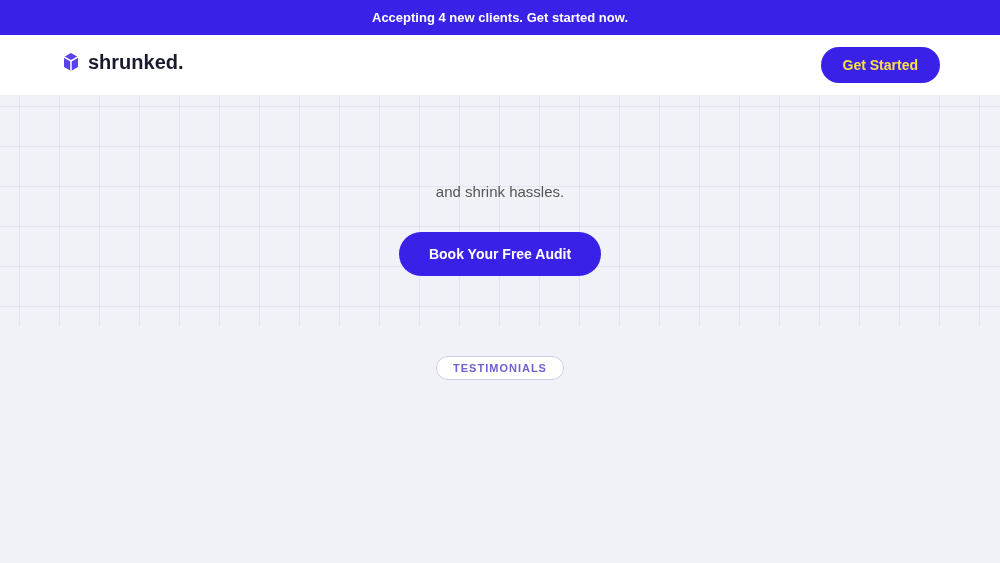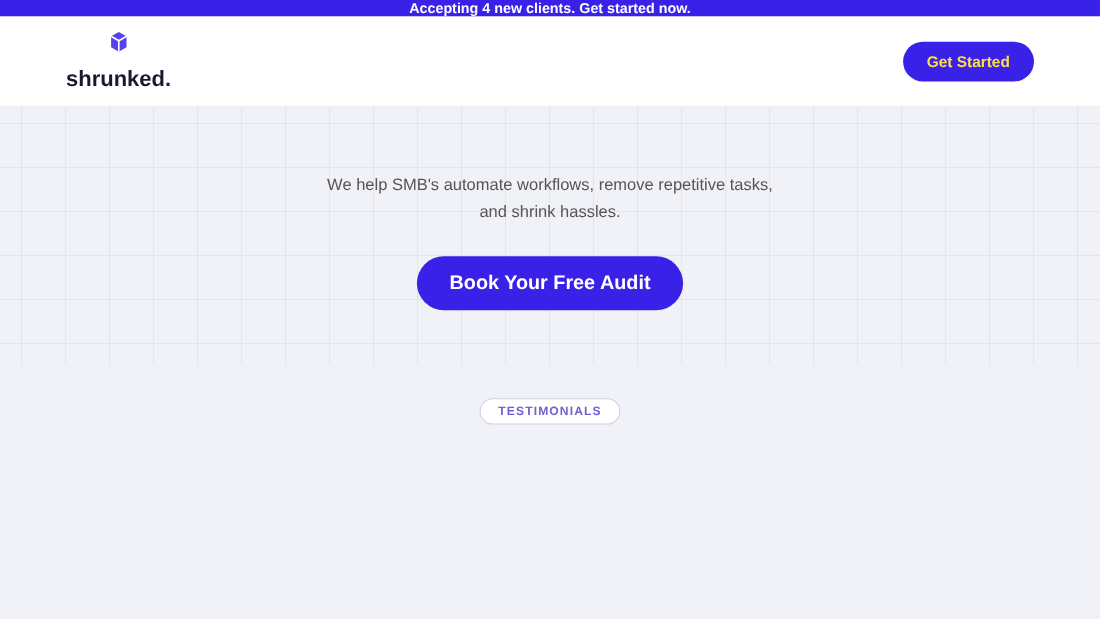--- a/index.html
+++ b/index.html
@@ -4,42 +4,40 @@
   <style>
     * { margin: 0; padding: 0; box-sizing: border-box; }
     body { font-family: 'Segoe UI', Arial, sans-serif; background: #f0f2f8; width: 1000px; overflow-x: hidden; }
 
     
     .top-banner {
       background: #3a21e8;
       color: white;
       text-align: center;
       font-size: 13px;
-      padding: 0;
+      padding: 10px;
       width: 100%;
     }
     .top-banner span { font-weight: 700; }
 
     
     nav {
       background: white;
       display: flex;
       align-items: center;
       justify-content: space-between;
       padding: 12px 60px;
       border-bottom: 1px solid #eee;
     }
     .logo {
       display: flex;
-      align-items: center;
       gap: 6px;
       font-size: 20px;
       font-weight: 800;
       color: #1a1a2e;
-      flex-direction: column;
     }
     .logo-icon {
       color: #3a21e8;
       font-size: 22px;
     }
     .nav-links {
       display: flex;
       gap: 36px;
       list-style: none;
     }
@@ -103,21 +101,21 @@
       margin-bottom: 28px;
       line-height: 1.6;
       position: relative;
     }
     .btn-audit {
       background: #3a21e8;
       color: white;
       border: none;
       padding: 14px 30px;
       border-radius: 30px;
-      font-size: 18px;
+      font-size: 14px;
       font-weight: 600;
       cursor: pointer;
       position: relative;
       text-align: right;
     }
 
     
     .testimonials-section {
       background: #f0f2f8;
       padding: 30px 0 0;
@@ -153,21 +151,21 @@
         <path d="M11 10 L11 20" stroke="white" stroke-width="1.5"></path>
       </svg>
     </span>
     <span>shrunked.</span>
   </div>
   <button class="btn-get-started">Get Started</button>
 </nav>
 
 <section class="hero">
   <p>
-    <span>We help SMB's automate workflows, remove repetitive tasks,</span><br>
+    <br>
     <span>and shrink hassles.</span>
   </p>
   <button class="btn-audit">Book Your Free Audit</button>
 </section>
 
 <section class="testimonials-section">
   <div class="testimonials-badge">TESTIMONIALS</div>
   
 
   

